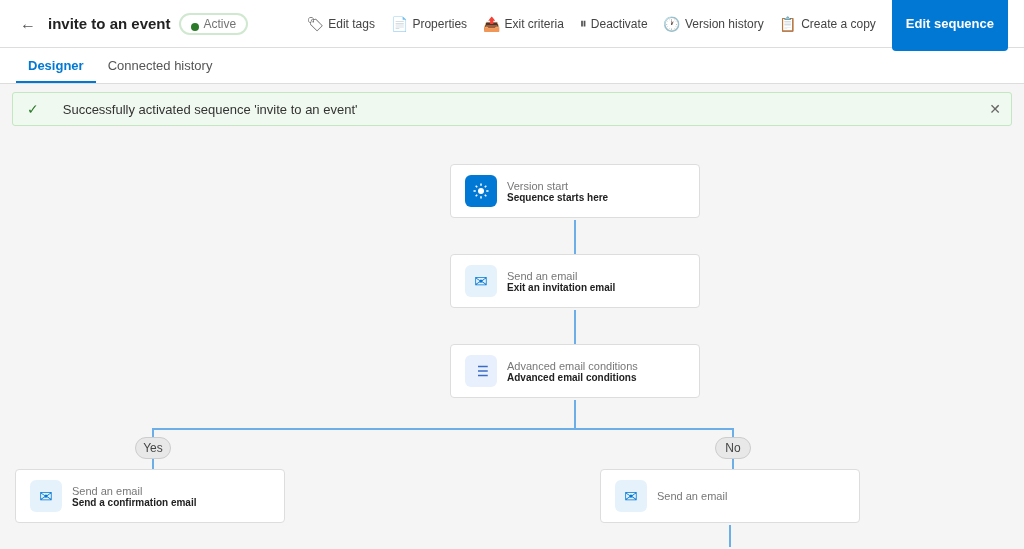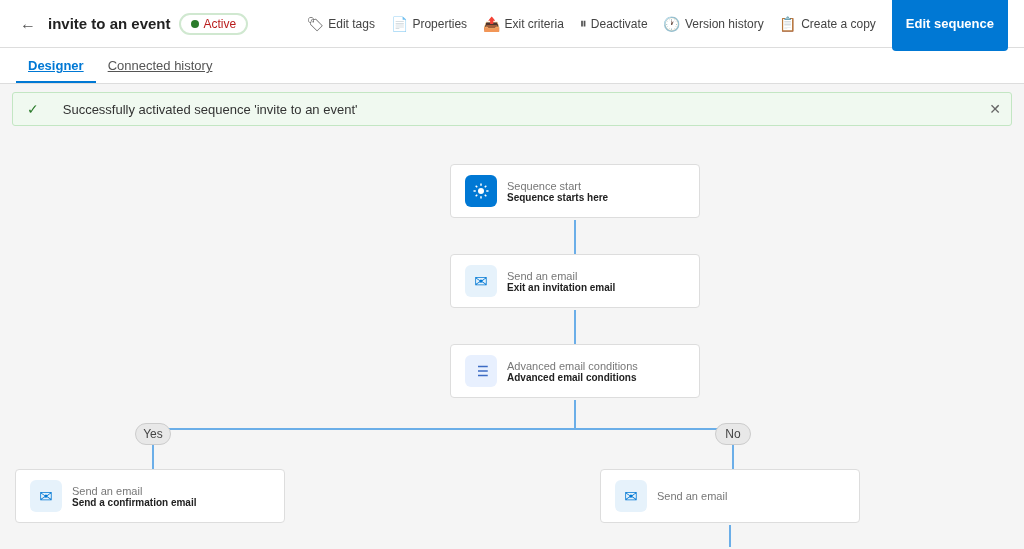--- a/index.html
+++ b/index.html
@@ -25,27 +25,27 @@
       align-items: center;
       padding: 4px;
     }
     .sequence-title {
       font-size: 15px;
       font-weight: 600;
       color: #222;
     }
     .active-badge {
       display: flex;
-      align-items: center;
+      align-items: flex-end;
       gap: 5px;
       border: 2px solid #d0e8d0;
       border-radius: 12px;
       padding: 2px 10px;
       font-size: 12px;
-      color: #b91c1c;
+      color: #737373;
     }
     .active-dot {
       width: 8px; height: 8px;
       border-radius: 50%;
       background: #2a7a2a;
     }
     .header-spacer { flex: 1; }
     .header-actions {
       display: flex;
       align-items: center;
@@ -82,21 +82,20 @@
       gap: 0;
       height: 36px;
       align-items: flex-end;
     }
     .tab {
       padding: 8px 12px;
       font-size: 13px;
       cursor: pointer;
       color: #555;
       border-bottom: 2px solid transparent;
-      text-decoration: underline;
     }
     .tab.active {
       color: #0078d4;
       border-bottom: 2px solid #0078d4;
       font-weight: 600;
     }
 
     
     .success-banner {
       background: #f0f9f0;
@@ -165,20 +164,21 @@
     .branch-label {
       position: absolute;
       width: 36px; height: 22px;
       border-radius: 11px;
       background: #e8e8e8;
       border: 1px solid #ccc;
       display: flex; align-items: center; justify-content: center;
       font-size: 12px;
       font-weight: 500;
       color: #444;
+      margin-top: 14px;
     }
   </style>
 </head>
 <body>
 
 <div class="header">
   <button class="back-btn">←</button>
   <span class="sequence-title">invite to an event</span>
   <div class="active-badge">
     <span class="active-dot"></span>
@@ -241,21 +241,21 @@
   </svg>
 
   <div class="flow-node" style="left:450px; top:30px; width:250px;">
     <div class="node-icon blue">
       <svg width="18" height="18" viewBox="0 0 24 24" fill="white">
           <circle cx="12" cy="12" r="4"></circle>
           <path d="M12 2v3M12 19v3M2 12h3M19 12h3M4.9 4.9l2.1 2.1M17 17l2.1 2.1M4.9 19.1l2.1-2.1M17 7l2.1-2.1" stroke="white" stroke-width="2" fill="none"></path>
         </svg>
     </div>
     <div>
-      <div class="node-label-small">Sequence start</div>
+      <div class="node-label-small">Version start</div>
       <div class="node-label-main">Sequence starts here</div>
     </div>
   </div>
 
   <div class="flow-node" style="left:450px; top:120px; width:250px;">
     <div class="node-icon light-blue">✉</div>
     <div>
       <div class="node-label-small">Send an email</div>
       <div class="node-label-main">Exit an invitation email</div>
     </div>

